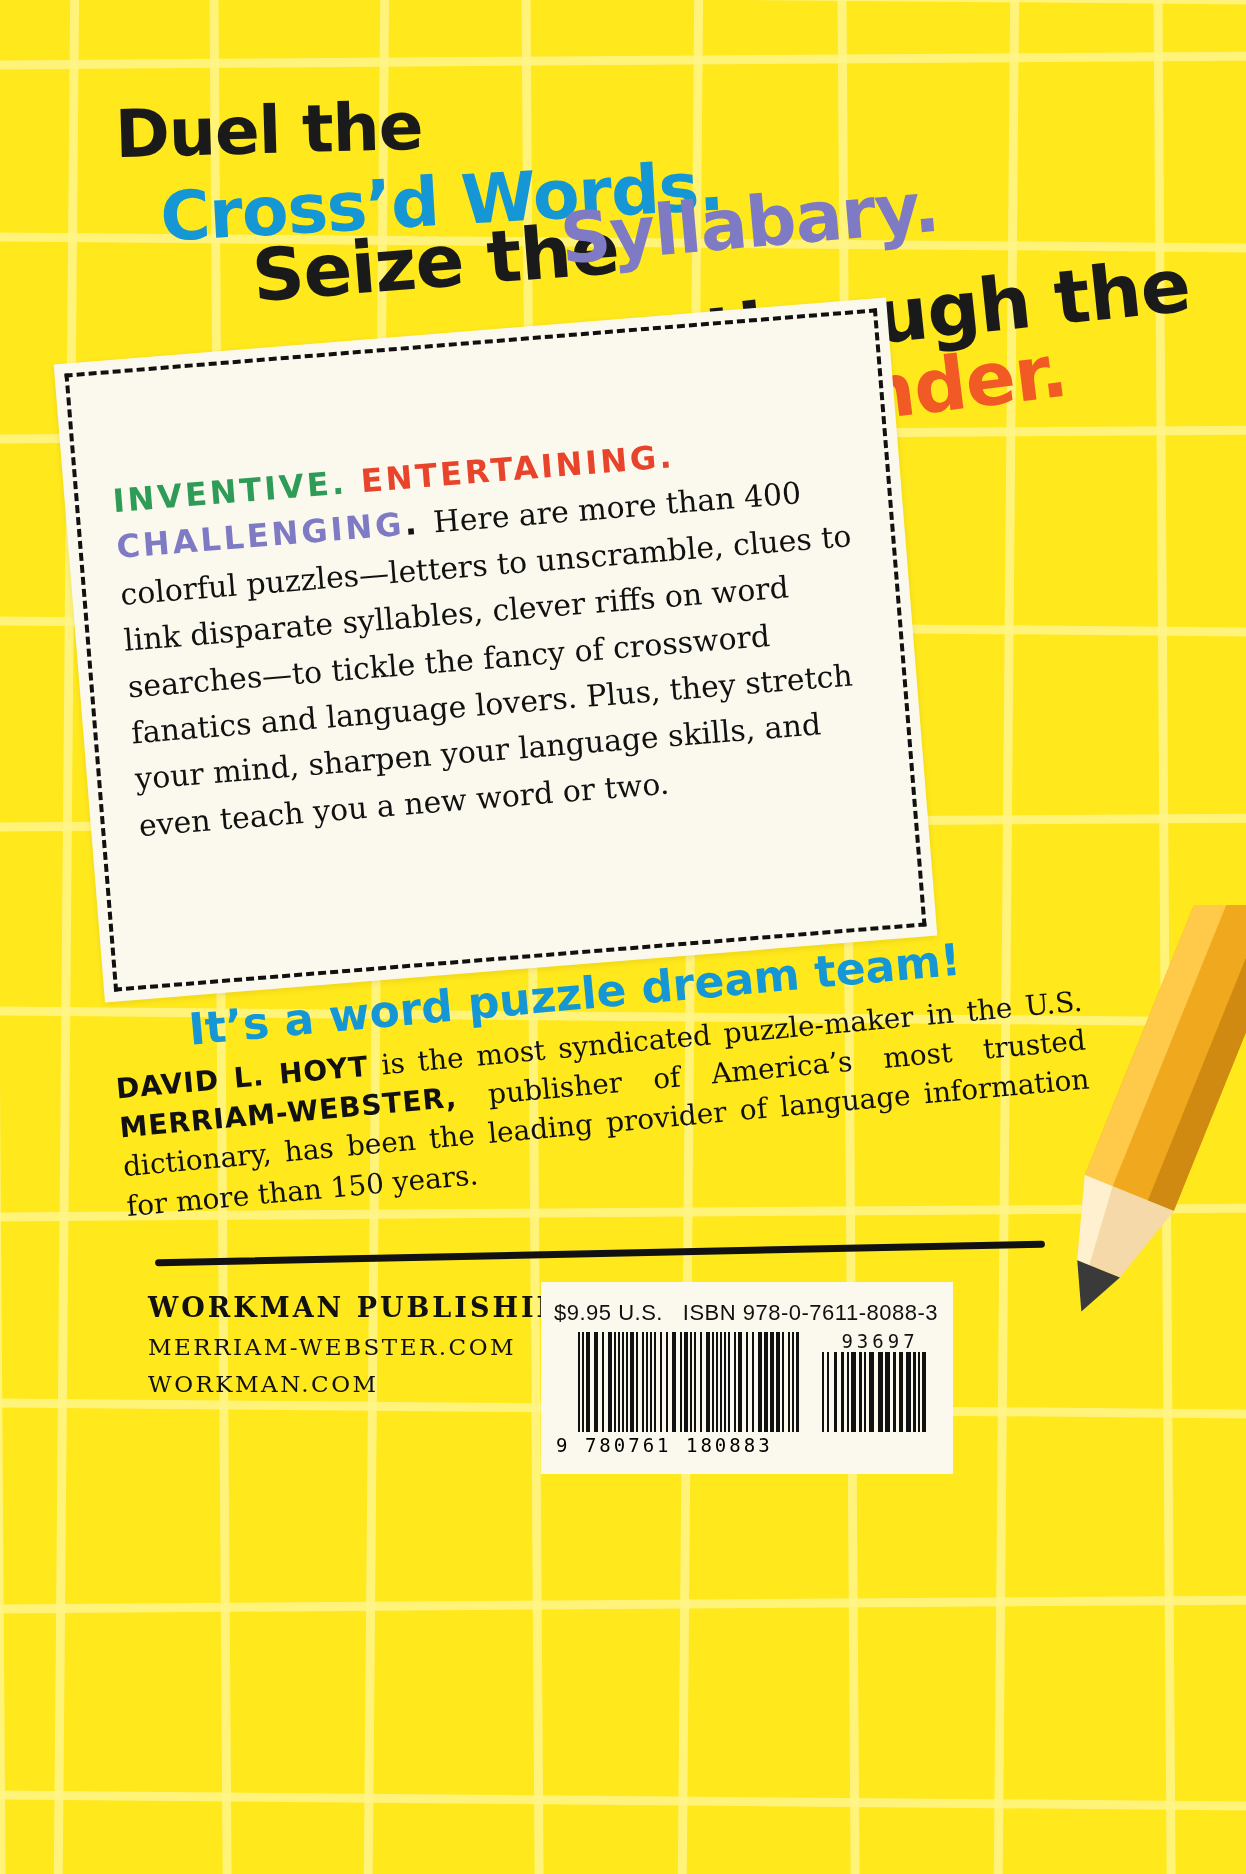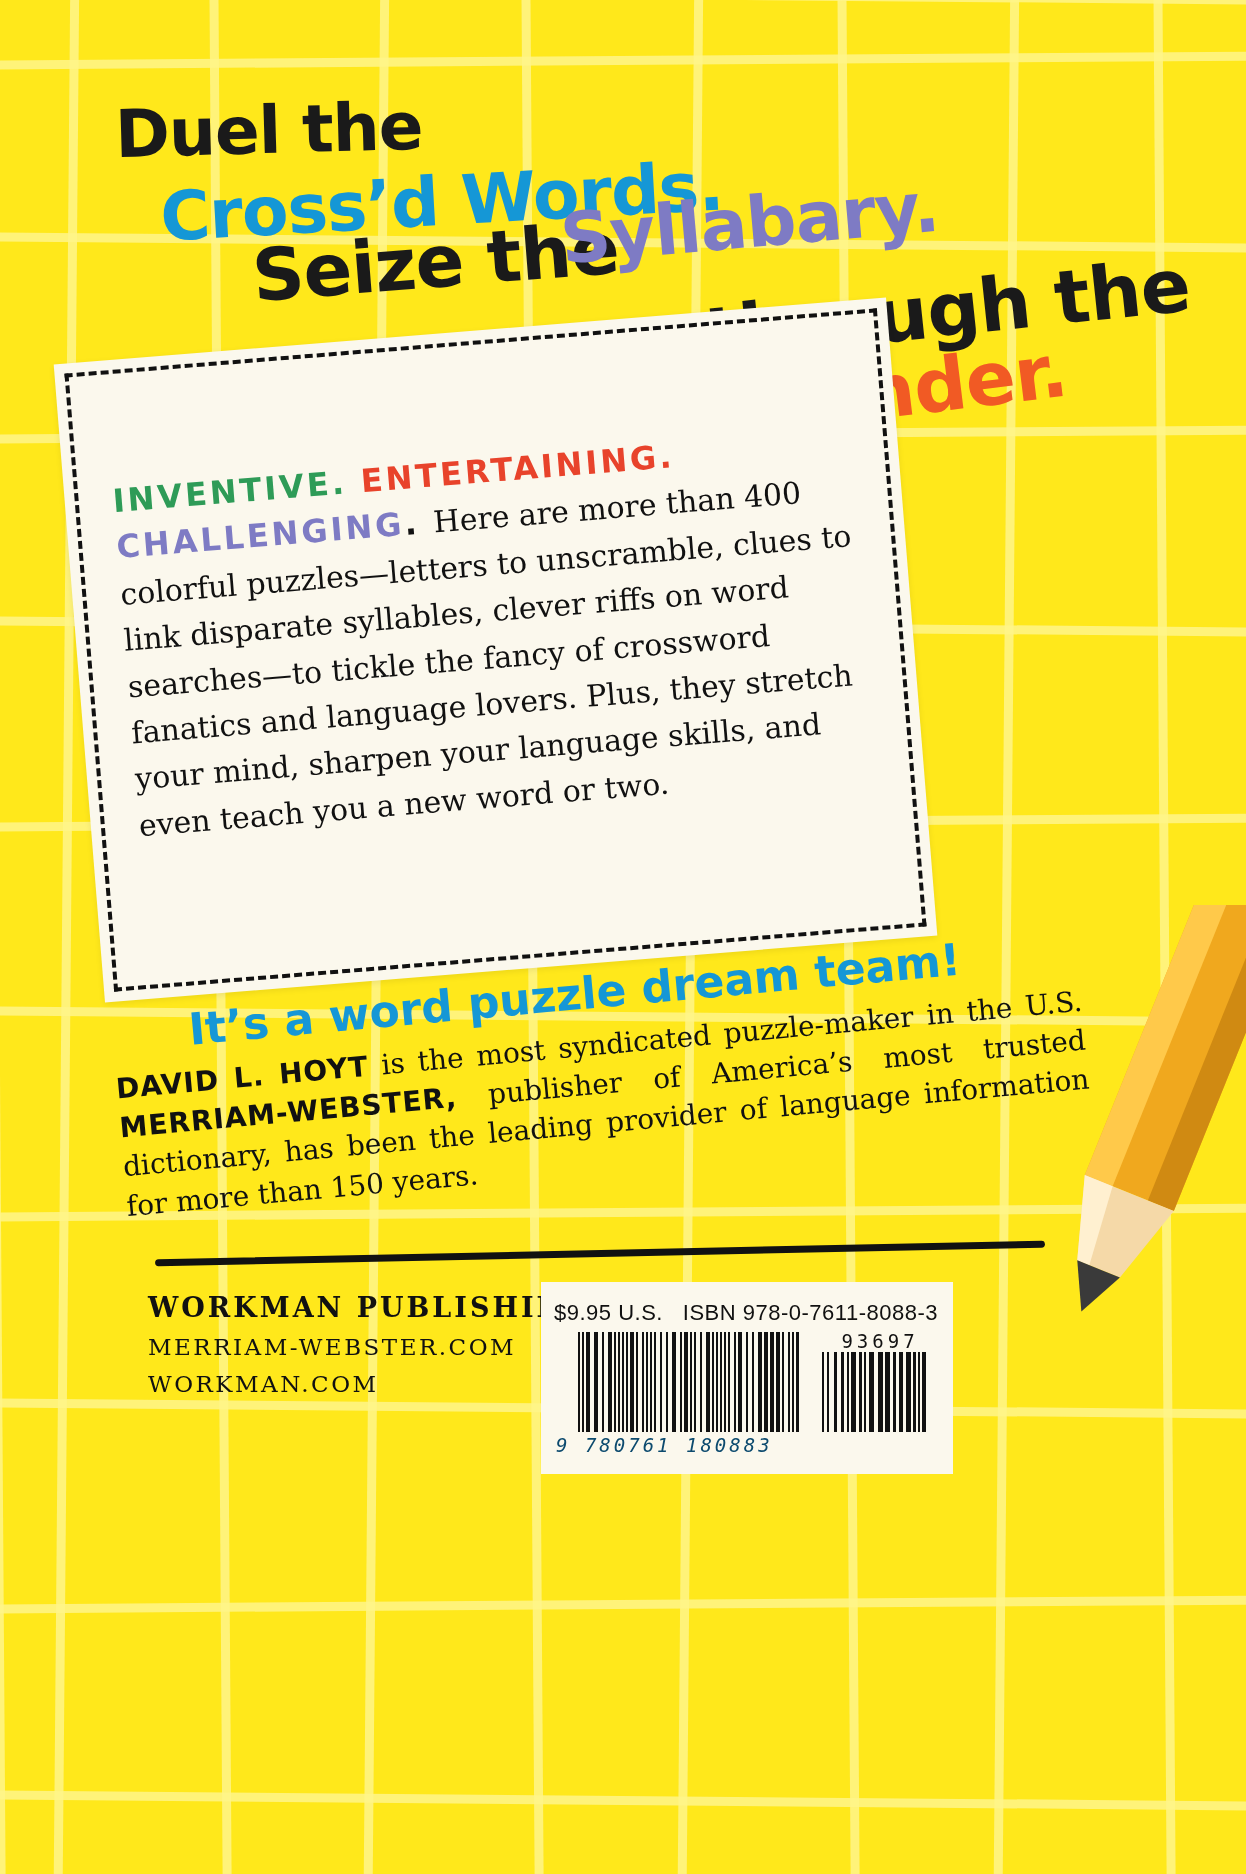--- a/index.html
+++ b/index.html
@@ -76,21 +76,21 @@
   #imprint .l1{font-size:27px;font-weight:bold;letter-spacing:3px;}
   #imprint .l{font-size:23px;margin-top:11px;letter-spacing:2.5px;}
 
   
   #barcodebox{position:absolute;left:541px;top:1282px;width:412px;height:192px;background:#FBF8ED;}
   #price{position:absolute;left:554px;top:1292px;width:390px;
     font-family:Liberation Sans, sans-serif;font-size:22px;color:#111;letter-spacing:.5px;margin-top:8px;}
   #bc-main{position:absolute;left:578px;top:1332px;width:220px;height:100px;}
   #bc-main .b{position:absolute;top:0;background:#111;width:3px;height:100px;}
   #bc-digits{position:absolute;left:556px;top:1434px;width:250px;
-    font-family:"DejaVu Sans Mono", monospace;font-size:19px;color:#0c4a6e;letter-spacing:3px;font-style:italic;}
+    font-family:"DejaVu Sans Mono", monospace;font-size:19px;color:#000000;letter-spacing:3px;}
   #bc-add{position:absolute;left:822px;top:1352px;width:108px;height:80px;}
   #bc-add .b{position:absolute;top:0;background:#111;width:3px;height:80px;}
   #bc-add-digits{position:absolute;left:820px;top:1330px;width:120px;
     font-family:"DejaVu Sans Mono", monospace;font-size:19px;color:#111;letter-spacing:4px;text-align:center;}
 </style>
 </head>
 <body>
 
 <div id="grid">
     <div class="gline gv" style="left: -10px; transform: rotate(-0.4deg);"></div>

